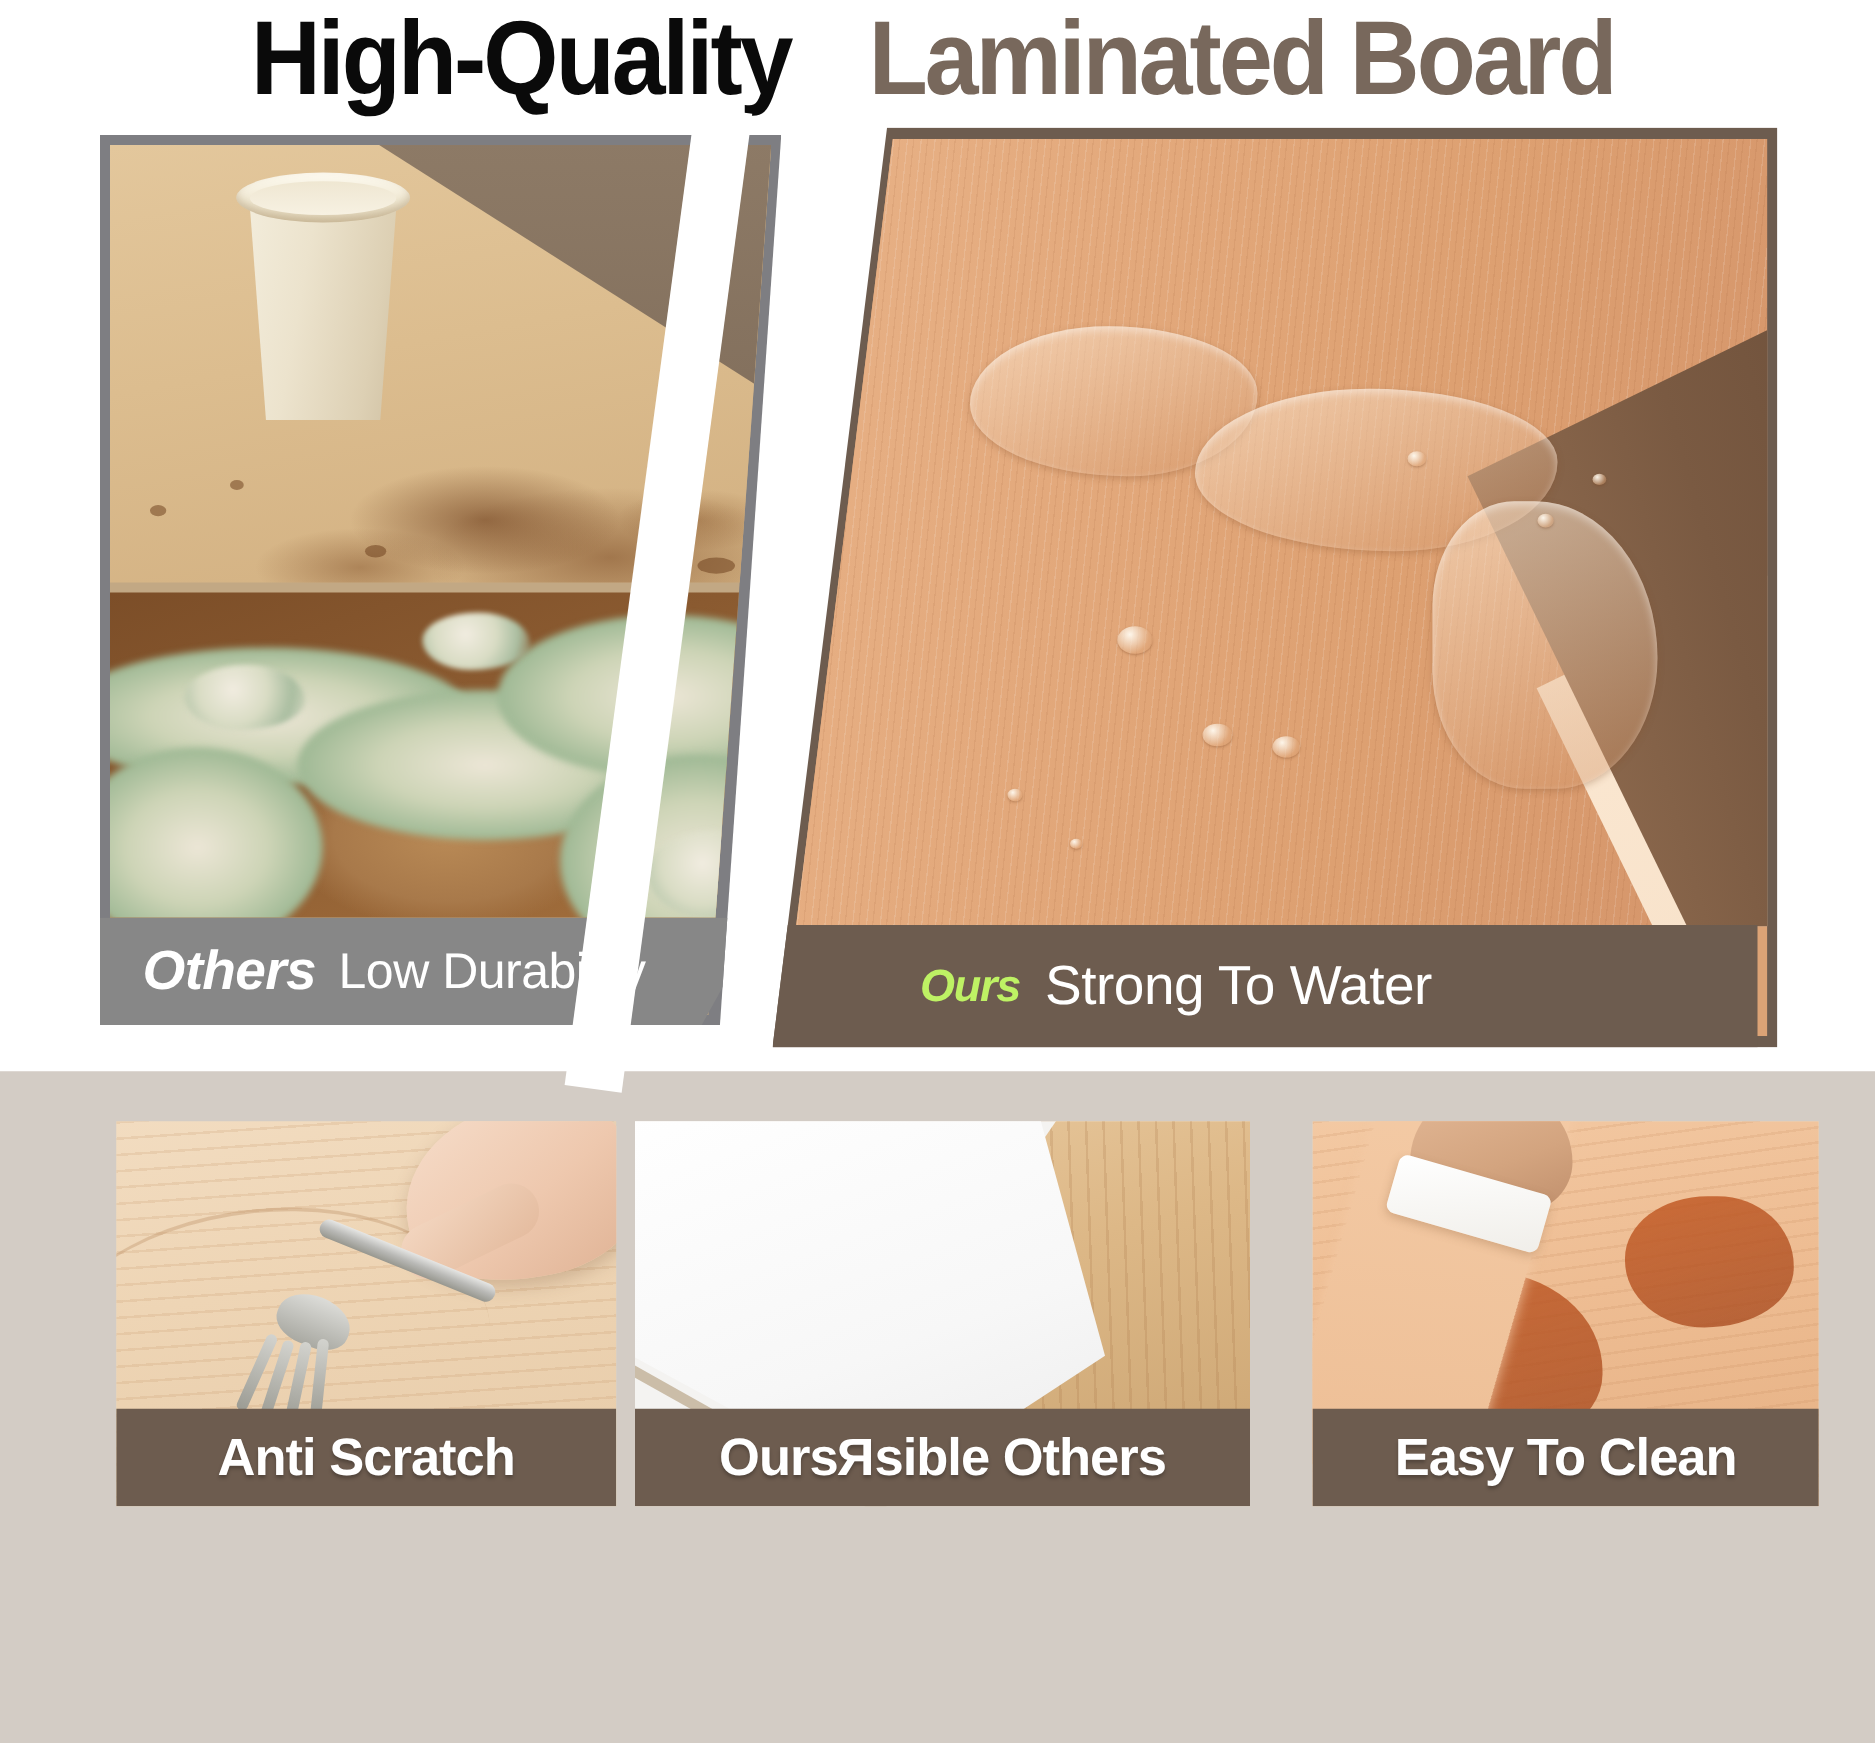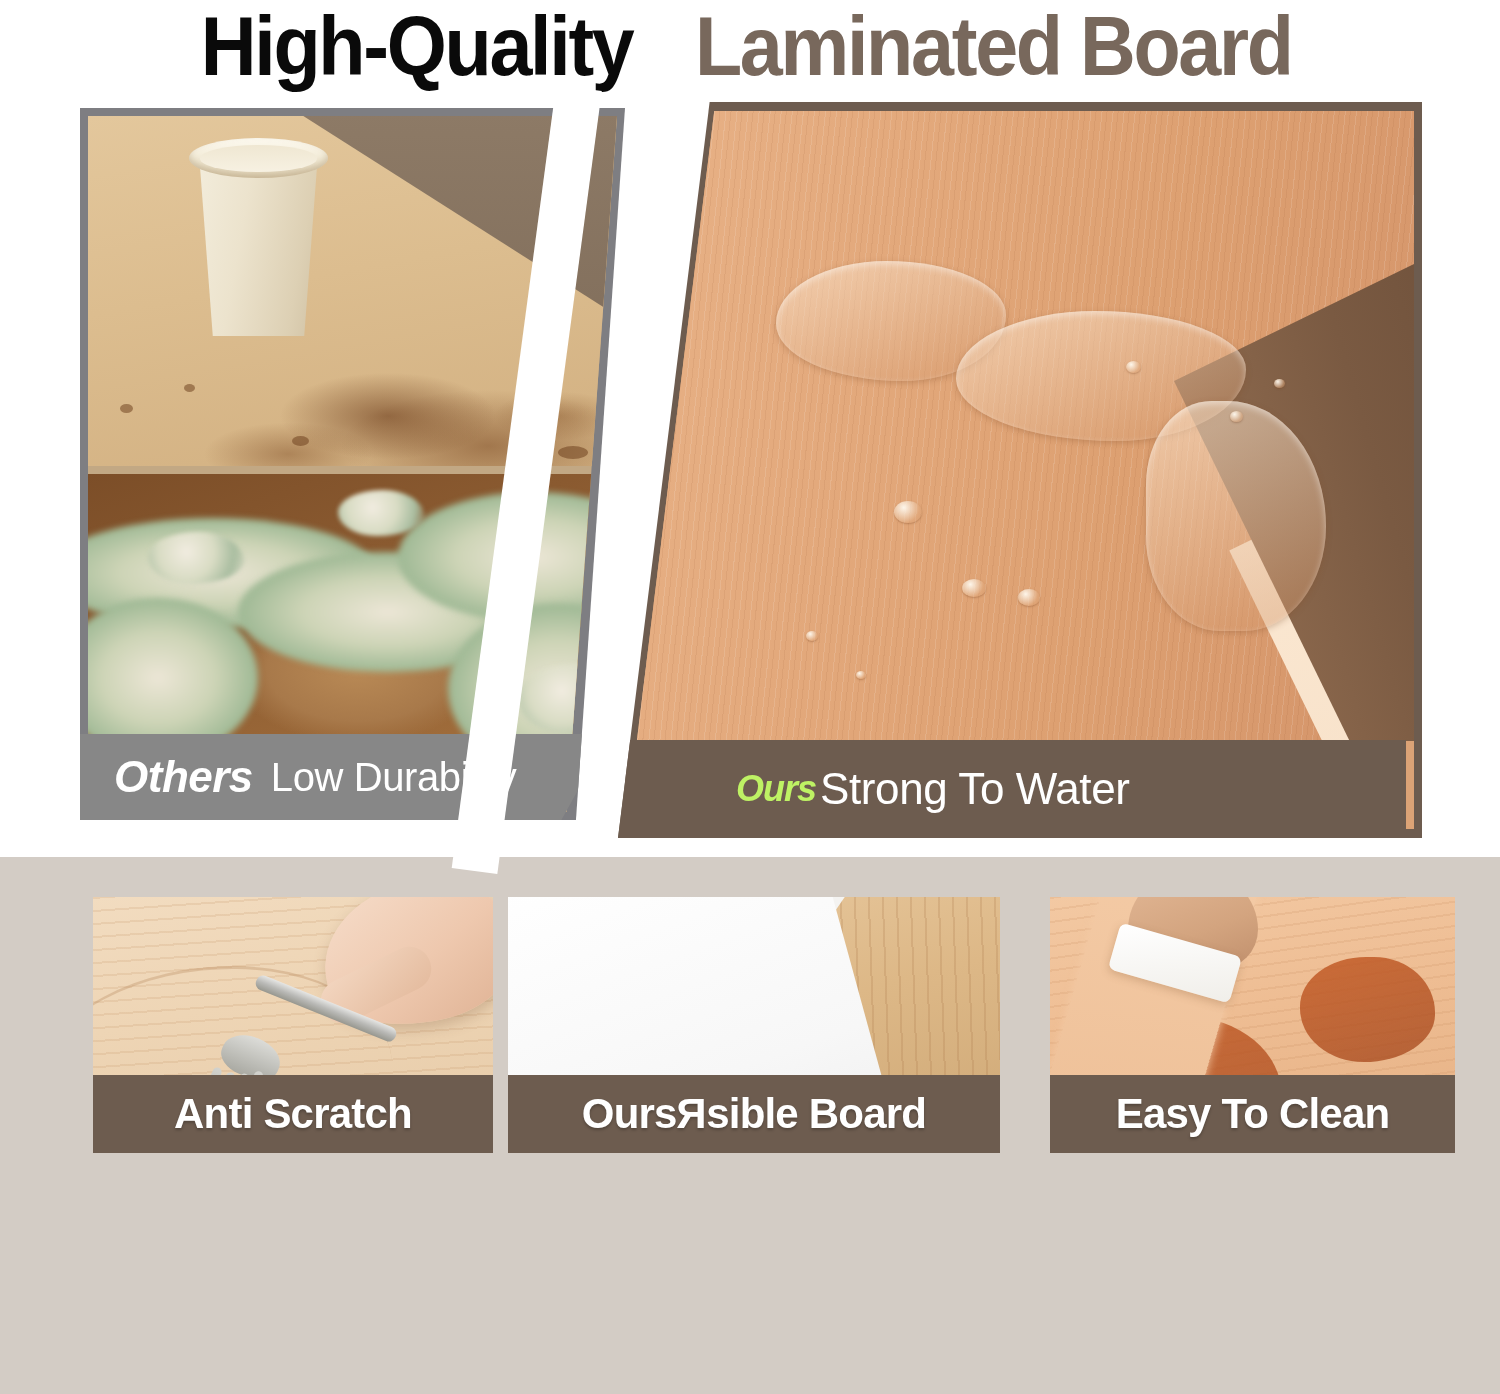--- a/index.html
+++ b/index.html
@@ -158,21 +158,21 @@
   }
   .ours-bar{
     position:absolute;left:0;bottom:0;width:788px;height:98px;
     background:#6d5c4f;display:flex;align-items:center;
   }
   .ours-bar .t1{
     color:#bef264;font-size:36px;font-weight:bold;font-style:italic;
     margin-left:118px;letter-spacing:-1px;text-align:right;
   }
   .ours-bar .t2{
-    color:#fff;font-size:44px;font-weight:normal;margin-left:4px;letter-spacing:-.4px;
+    color:#fff;font-size:44px;font-weight:normal;margin-left:20px;letter-spacing:-.4px;
   }
 
   
   .diag-sep{
     position:absolute;left:556px;top:-12px;width:46px;height:790px;
     background:#ffffff;
     transform:rotate(7.6deg);transform-origin:top center;
     z-index:5;
   }
 
@@ -187,21 +187,21 @@
     paint-order:stroke fill;
     text-shadow:0 3px 6px rgba(60,40,20,.30);
   }
 
   
   .features{
     position:absolute;left:0;top:857px;width:1500px;height:537px;
     background:#d3ccc5;
   }
   .fcard{
-    position:absolute;top:40px;height:256px;overflow:hidden;background:#e6d6c2;
+    position:absolute;top:40px;height:308px;overflow:hidden;background:#e6d6c2;
   }
   .fcard.c1{left:93px;width:400px;}
   .fcard.c2{left:508px;width:492px;}
   .fcard.c3{left:1010px;width:405px;margin-left:40px;}
 
   
   .ph-fork{
     position:absolute;inset:0;
     background:linear-gradient(168deg,#f2dcc0 0%,#eed5b5 40%,#e7cba8 100%);
   }
@@ -410,21 +410,21 @@
 
   <div class="fcard c2">
     <div class="ph-rev">
       <div class="woodsheet">
         <div class="g"></div>
       </div>
       <div class="edgestrip"></div>
       <div class="whitesheet"></div>
     </div>
     <div class="flabel">
-      <span><span>Ours</span><span class="rev-r">R</span><span>sible Board</span></span>
+      <span><span>Ours</span><span class="rev-r">R</span><span>sible Others</span></span>
     </div>
   </div>
 
   <div class="fcard c3">
     <div class="ph-clean">
       <div class="g"></div>
       <div class="sauce" style="left:22px;top:120px;width:210px;height:150px;"></div>
       <div class="sauce" style="left:250px;top:60px;width:135px;height:105px;"></div>
       <div class="sauce" style="left:6px;top:225px;width:120px;height:70px;"></div>
       <div class="swath"></div>

